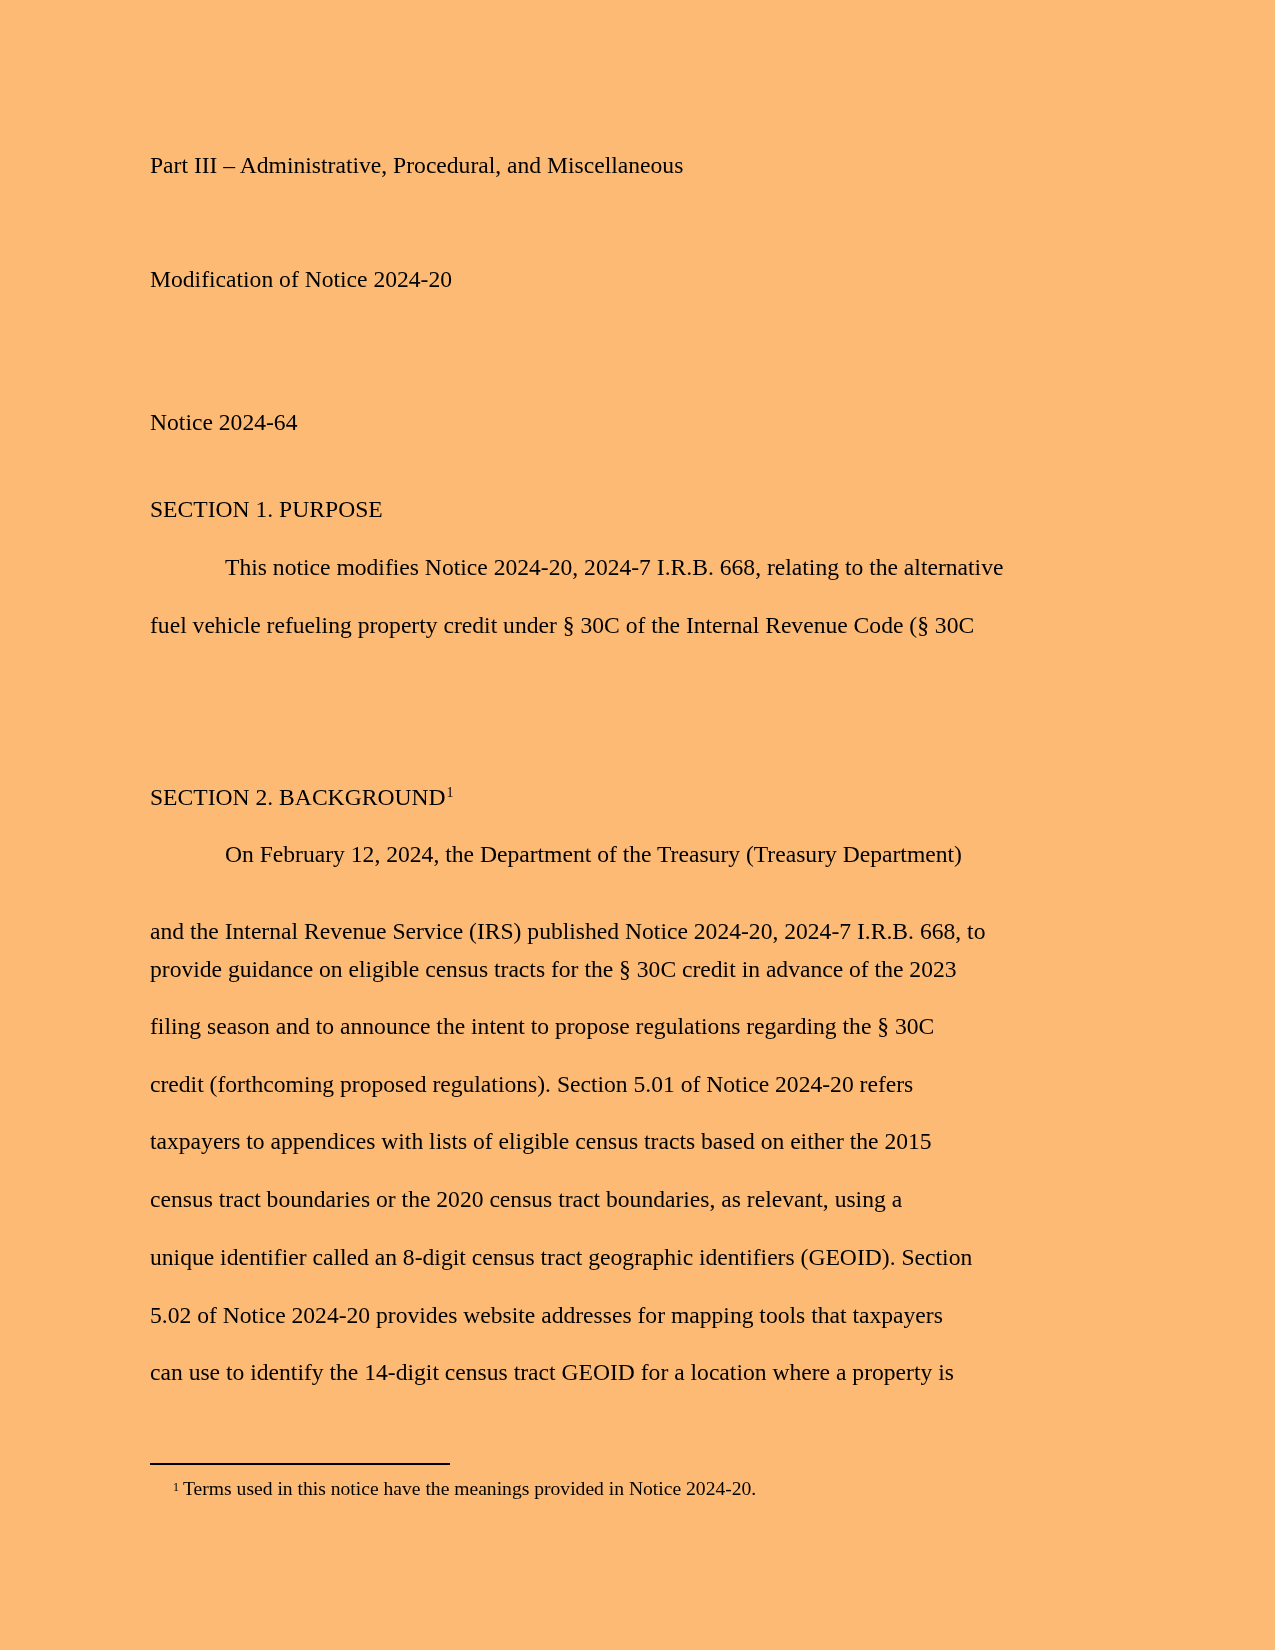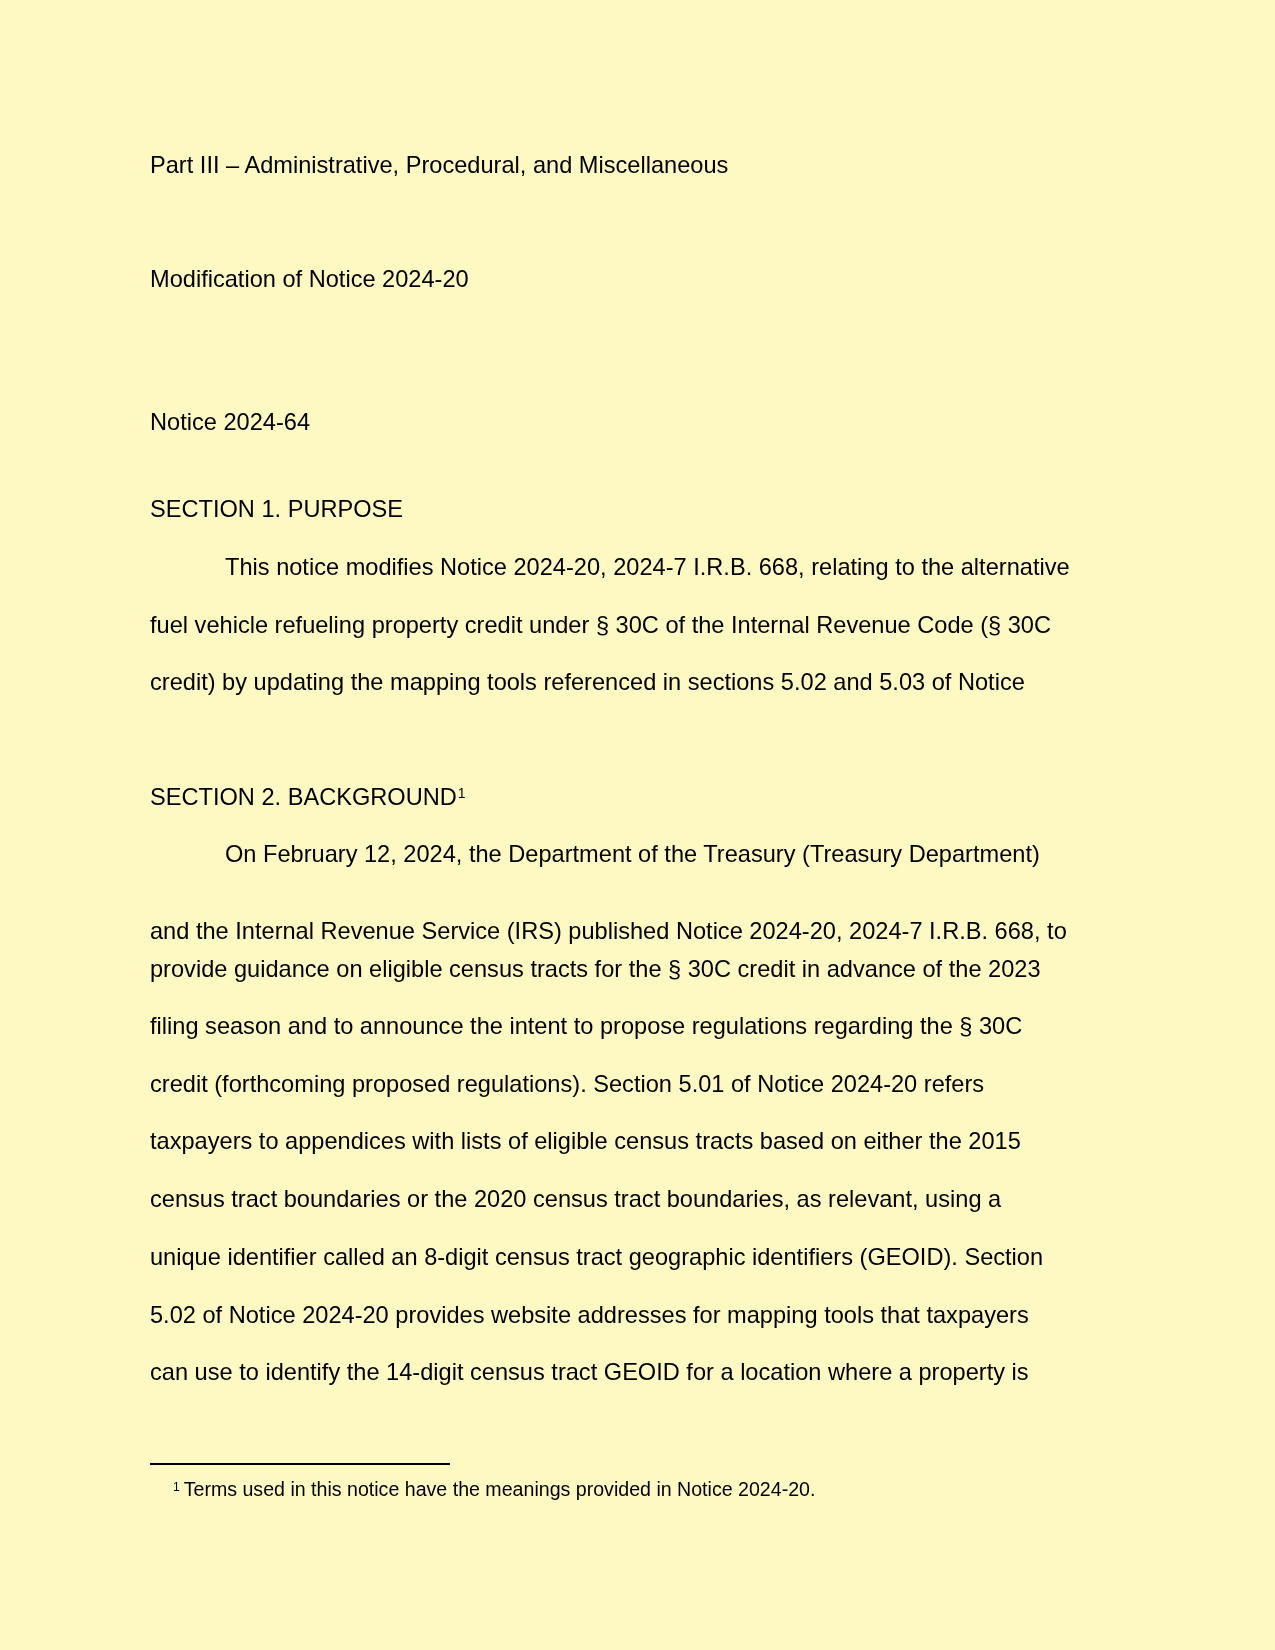--- a/index.html
+++ b/index.html
@@ -13,21 +13,22 @@
       position: relative;
       overflow: hidden;
       font-family: "Liberation Sans", sans-serif;
       color: #000000;
     }
     .page {
       position: absolute;
       left: 0; top: 0;
       width: 1275px;
       height: 1650px;
-      background: #fef9c3;
+      background: #fdba74;
+      font-family: Liberation Serif, serif;
     }
     .line {
       position: absolute;
       left: 150px;
       font-size: 23.6px;
       line-height: 28px;
       white-space: nowrap;
       letter-spacing: 0px;
     }
     .indent { left: 225px; }
@@ -71,21 +72,20 @@
   <div class="line" style="top:151px;">Part III – Administrative, Procedural, and Miscellaneous</div>
 
   <div class="line" style="top:265px;">Modification of Notice 2024-20</div>
 
   <div class="line" style="top:408px;">Notice 2024-64</div>
 
   <div class="line" style="top:495px;">SECTION 1. PURPOSE</div>
 
   <div class="line indent" style="top:553px;">This notice modifies Notice 2024-20, 2024-7 I.R.B. 668, relating to the alternative</div>
   <div class="line" style="top:611px;">fuel vehicle refueling property credit under § 30C of the Internal Revenue Code (§ 30C</div>
-  <div class="line" style="top:668px;">credit) by updating the mapping tools referenced in sections 5.02 and 5.03 of Notice</div>
 
   <div class="line" style="top:783px;">
     <span>SECTION 2. BACKGROUND</span><sup class="fn-ref">1</sup>
   </div>
 
   <div class="line indent" style="top:840px;">On February 12, 2024, the Department of the Treasury (Treasury Department)</div>
   <div class="line" style="top:897px;margin-top:20px;">and the Internal Revenue Service (IRS) published Notice 2024-20, 2024-7 I.R.B. 668, to</div>
   <div class="line" style="top:955px;">provide guidance on eligible census tracts for the § 30C credit in advance of the 2023</div>
   <div class="line" style="top:1012px;">filing season and to announce the intent to propose regulations regarding the § 30C</div>
   <div class="line" style="top:1070px;">credit (forthcoming proposed regulations).  Section 5.01 of Notice 2024-20 refers</div>

